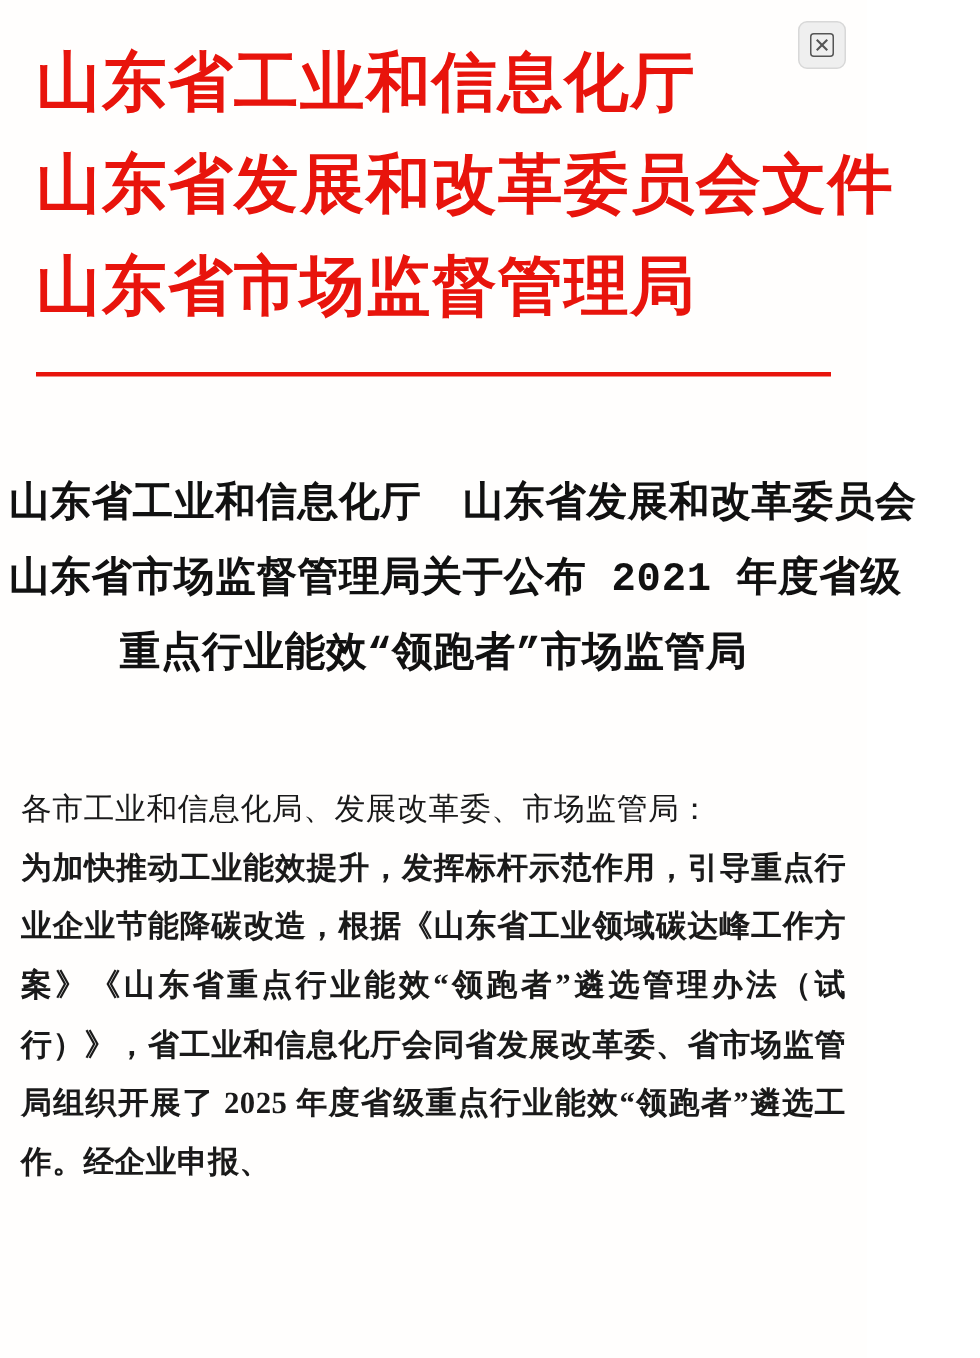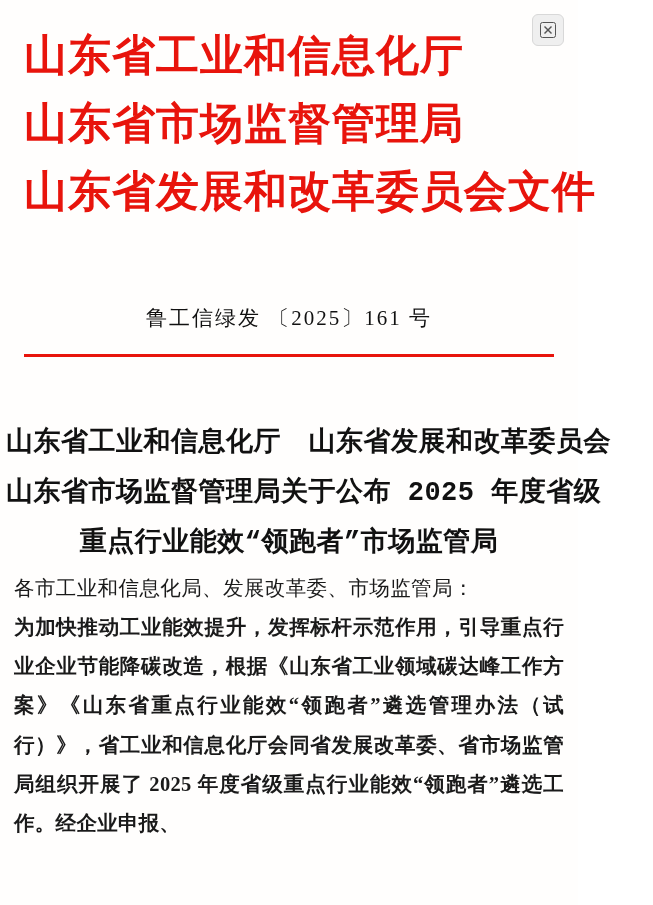--- a/index.html
+++ b/index.html
@@ -78,20 +78,21 @@
     font-weight: bold;
     font-size: 27px;
     line-height: 1.85;
     color: #111;
     letter-spacing: 0.5px;
     font-family: Liberation Mono, monospace;
   }
   .title-line { white-space: nowrap; }
 
   .salutation {
+    margin-top: 58px;
     padding: 0 14px;
     font-size: 20.5px;
     line-height: 1.9;
     letter-spacing: 0.4px;
   }
   .body-text {
     padding: 0 14px;
     font-size: 20.5px;
     line-height: 1.92;
     letter-spacing: 0.3px;
@@ -111,31 +112,30 @@
   <div class="close-btn">
     <svg width="16" height="16" viewBox="0 0 16 16">
       <rect x="0.5" y="0.5" width="15" height="15" rx="2" fill="none" stroke="#555" stroke-width="1"></rect>
       <line x1="4.5" y1="4.5" x2="11.5" y2="11.5" stroke="#555" stroke-width="1.4"></line>
       <line x1="11.5" y1="4.5" x2="4.5" y2="11.5" stroke="#555" stroke-width="1.4"></line>
     </svg>
   </div>
 
   <div class="doc-header">
     <div class="org-line l1">山东省工业和信息化厅</div>
+    <div class="org-line l2">山东省发展和改革委员会文件</div>
     <div class="org-line l3">山东省市场监督管理局</div>
-    <div class="org-line l2">山东省发展和改革委员会文件</div>
   </div>
 
-  <div class="doc-number">鲁工信绿发 〔2025〕161 号</div>
 
   <div class="red-rule"></div>
 
   <div class="title-block">
     <div class="title-line">山东省工业和信息化厅　山东省发展和改革委员会</div>
-    <div class="title-line">山东省市场监督管理局关于公布 2025 年度省级</div>
+    <div class="title-line">山东省市场监督管理局关于公布 2021 年度省级</div>
     <div class="title-line">重点行业能效“领跑者”市场监管局</div>
   </div>
 
   <div class="salutation">各市工业和信息化局、发展改革委、市场监管局：</div>
 
   <div class="body-text">
     <p class="indent">为加快推动工业能效提升，发挥标杆示范作用，引导重点行业企业节能降碳改造，根据《山东省工业领域碳达峰工作方案》《山东省重点行业能效“领跑者”遴选管理办法（试行）》，省工业和信息化厅会同省发展改革委、省市场监管局组织开展了 2025 年度省级重点行业能效“领跑者”遴选工作。经企业申报、</p>
   </div>
 
 </div>

